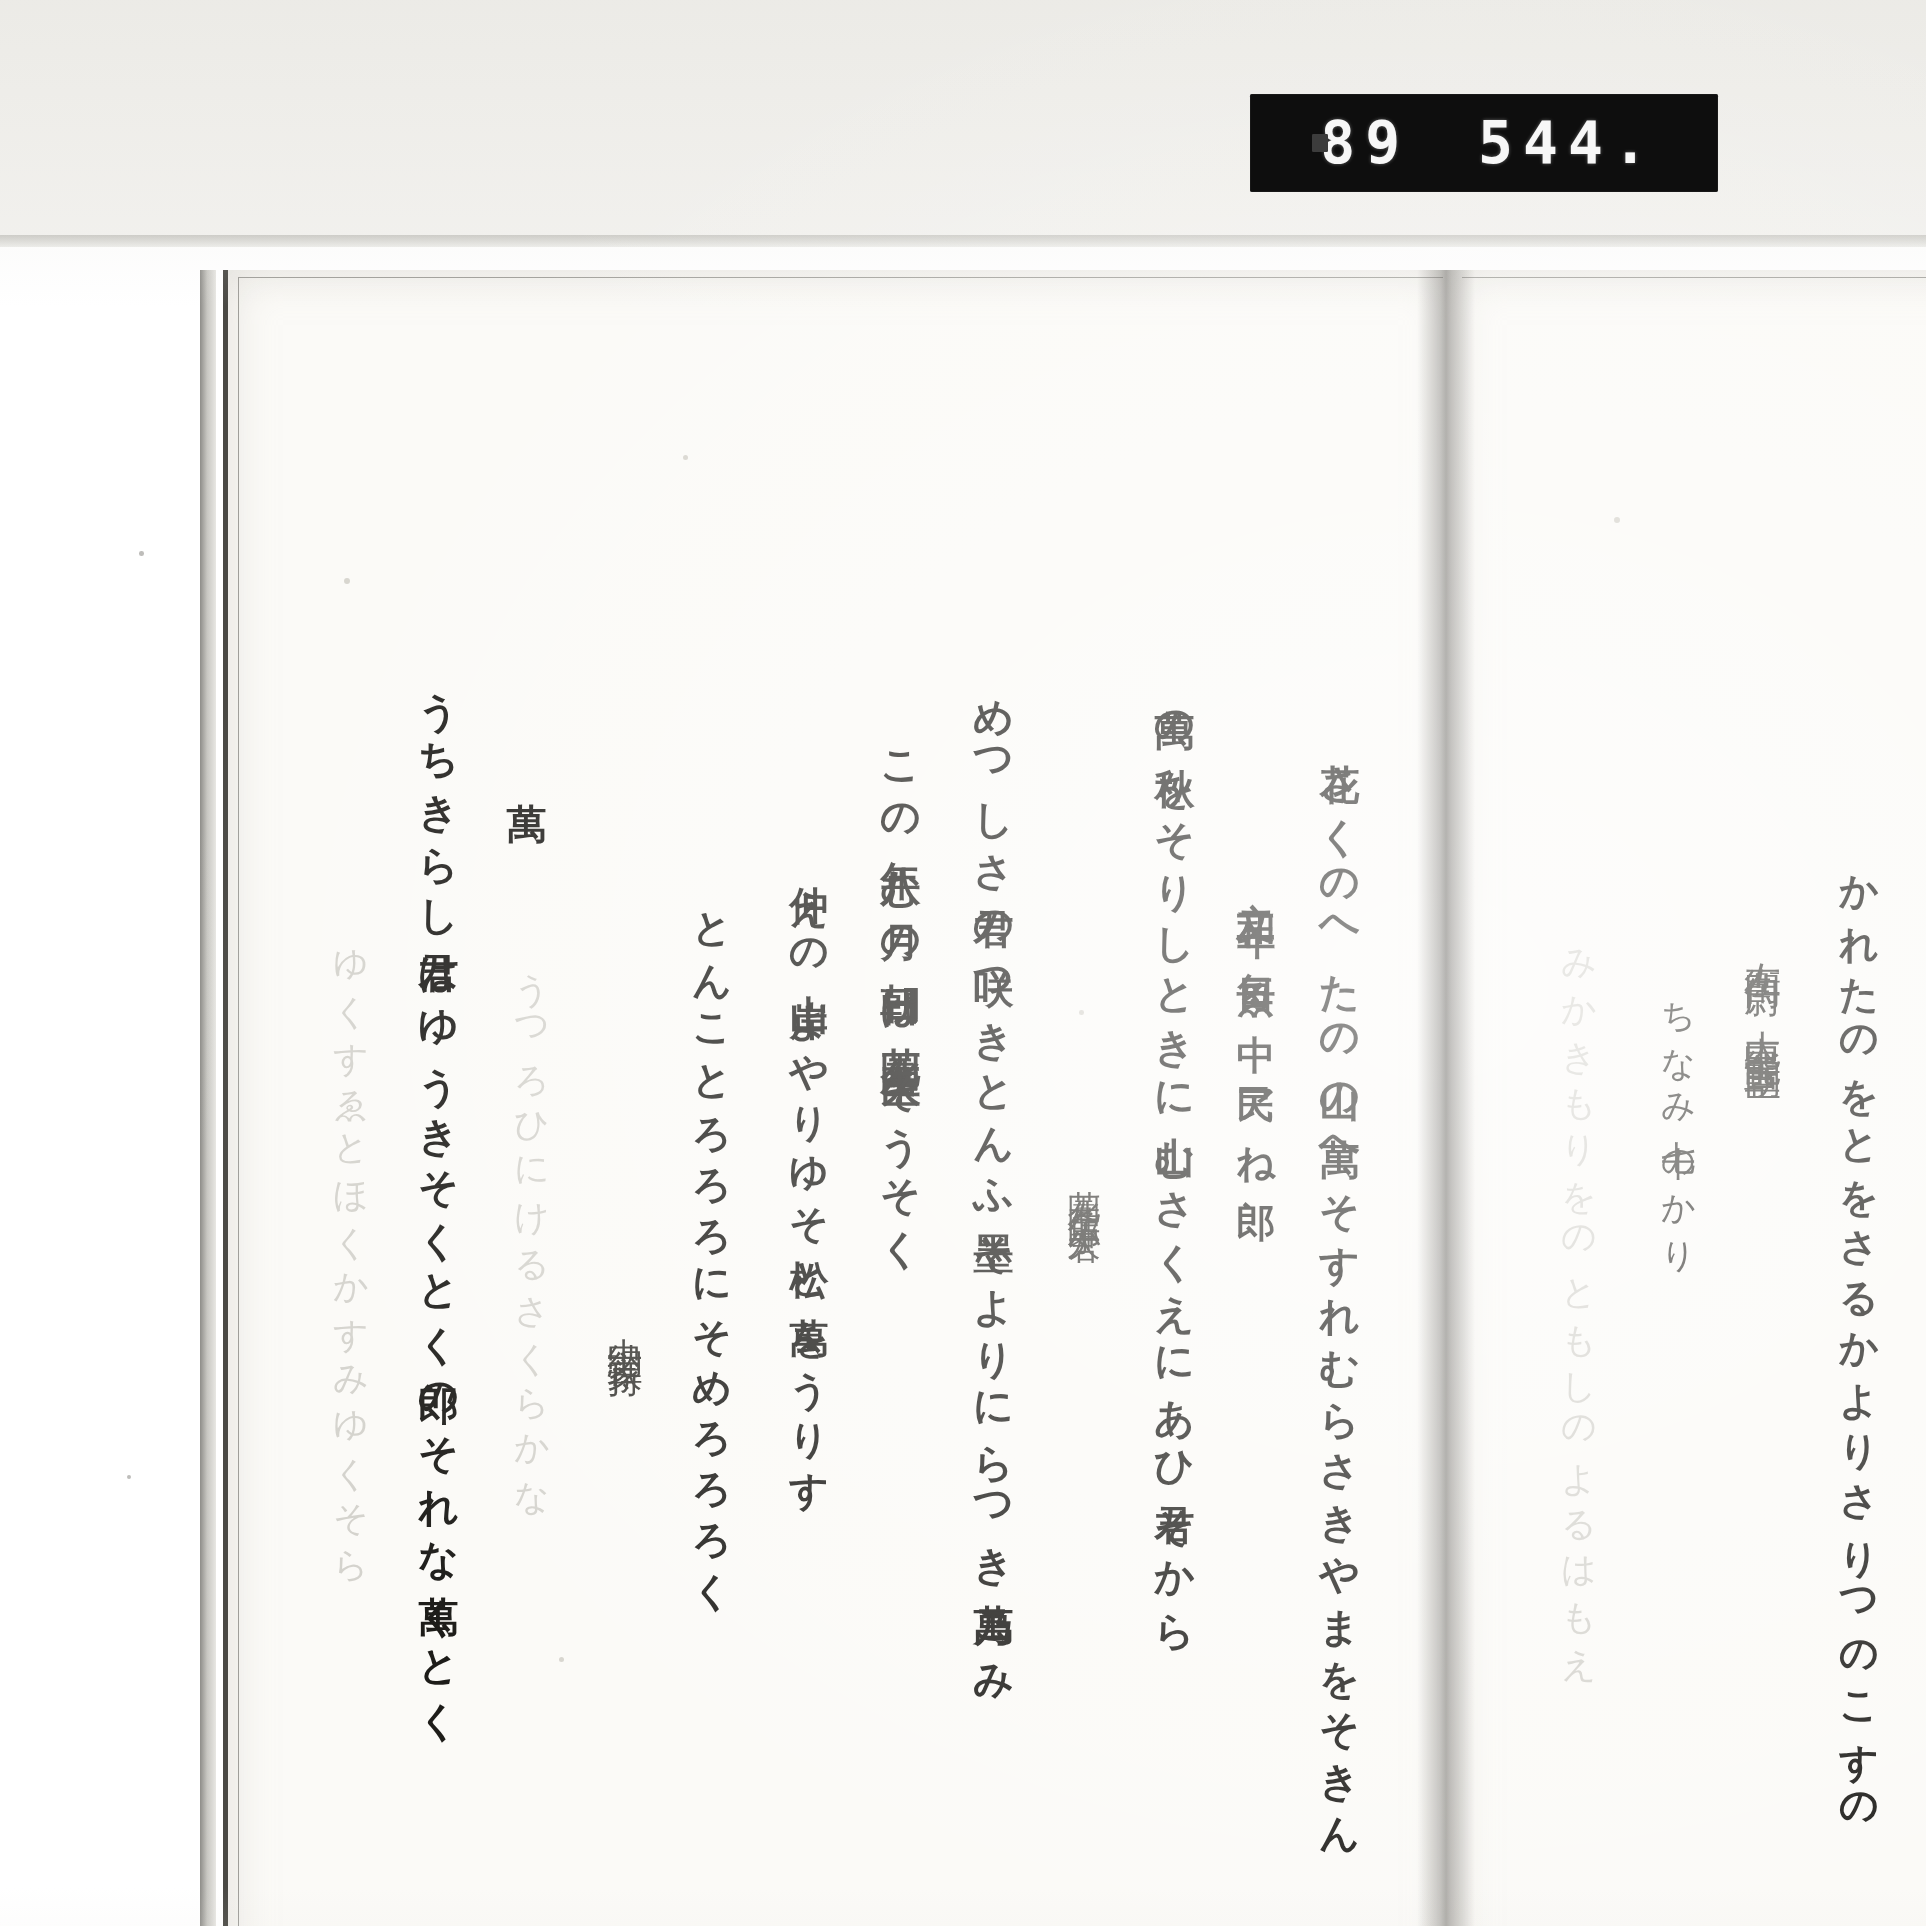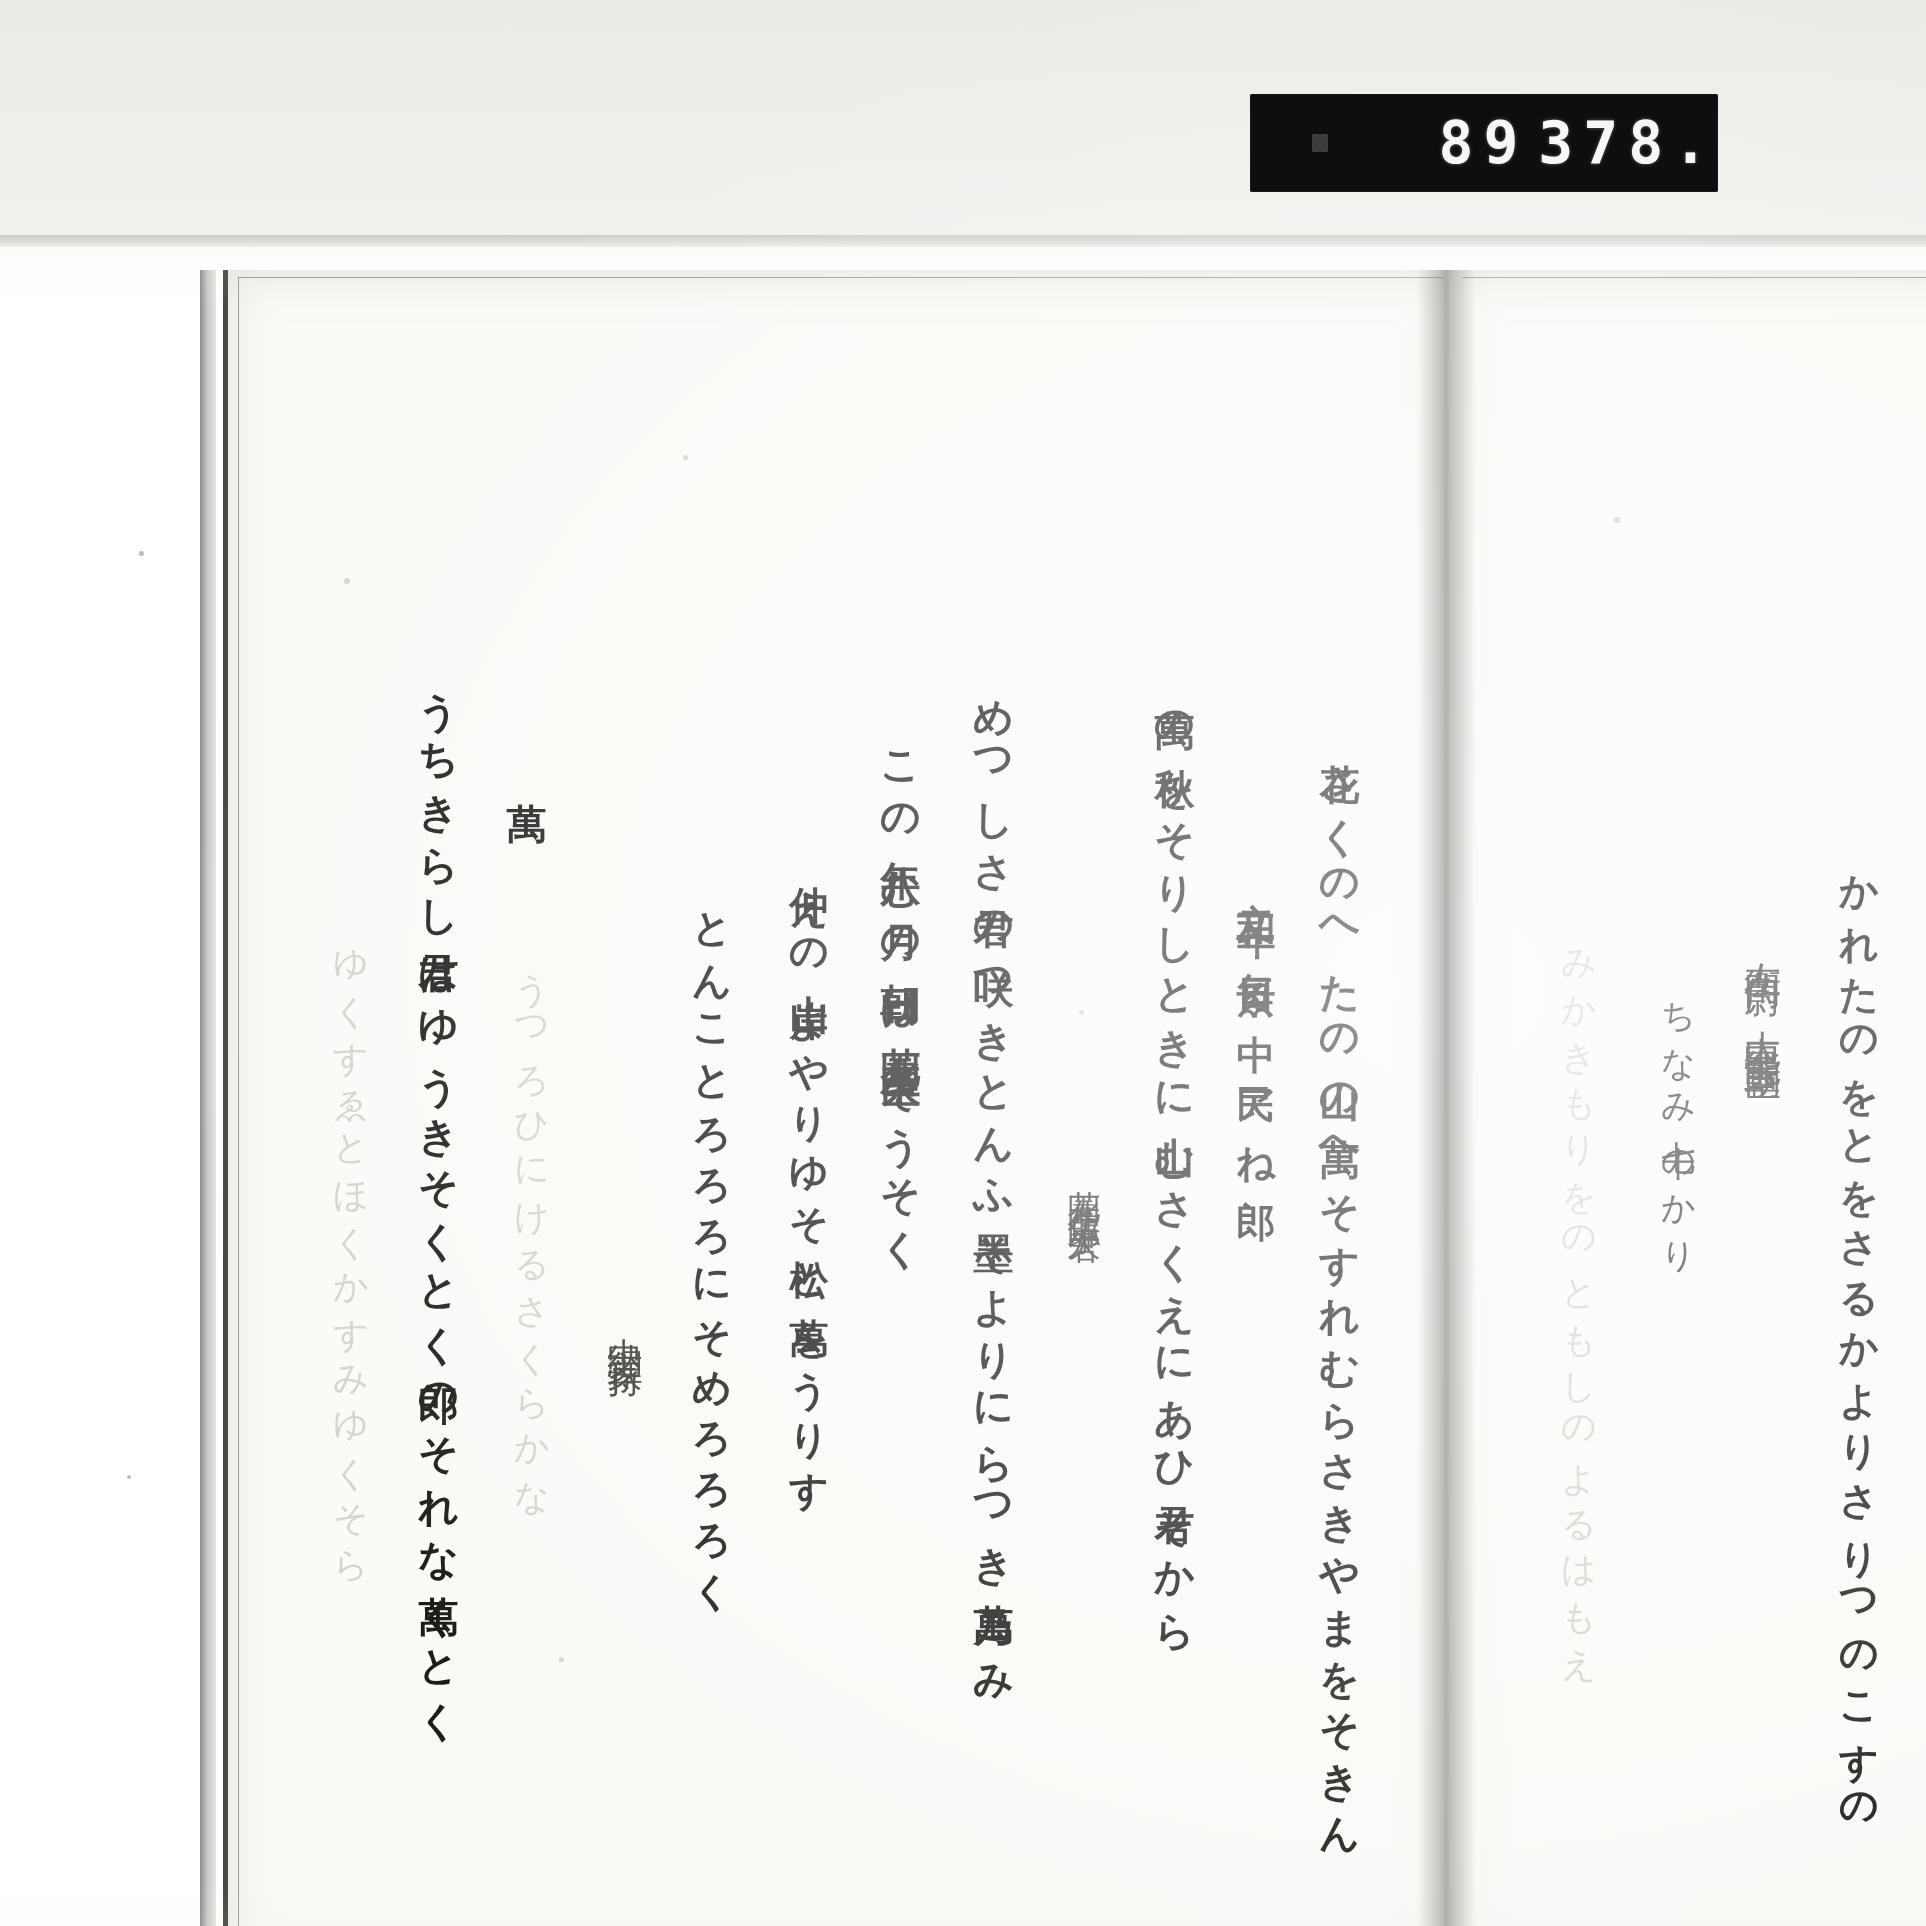--- a/index.html
+++ b/index.html
@@ -39,21 +39,22 @@
   #frame-counter {
     position: absolute;
     left: 1250px;
     top: 94px;
     width: 468px;
     height: 98px;
     background: #0e0e0e;
     border-radius: 2.3px;
     display: flex;
     align-items: center;
-    justify-content: flex-end;
+    justify-content: center;
+    gap: 58px;
     box-shadow: 0 0 0 0.8px #1d1d1d inset;
     z-index: 20;
   }
   #frame-counter .seg {
     color: #f7f7f7;
     font-family: "DejaVu Sans Mono", monospace;
     font-size: 58px;
     letter-spacing: 10px;
     font-weight: 700;
     line-height: 1;
@@ -183,21 +184,21 @@
 <div id="scan">
 
   <div id="edge-tick-left"></div>
 
   <div id="backdrop-top"></div>
   <div id="backdrop"></div>
 
   <div id="frame-counter">
     <span class="led"></span>
     <span class="seg">89</span>
-    <span class="seg">378.</span>
+    <span class="seg">544.</span>
   </div>
 
   <div id="book">
 
     <div class="board-edge left"></div>
 
     <div class="page left">
       <div class="inner-rule"></div>
 
       <div class="speck" style="left:116px;  top:308px;  width:6.2px; height:6.2px;"></div>

